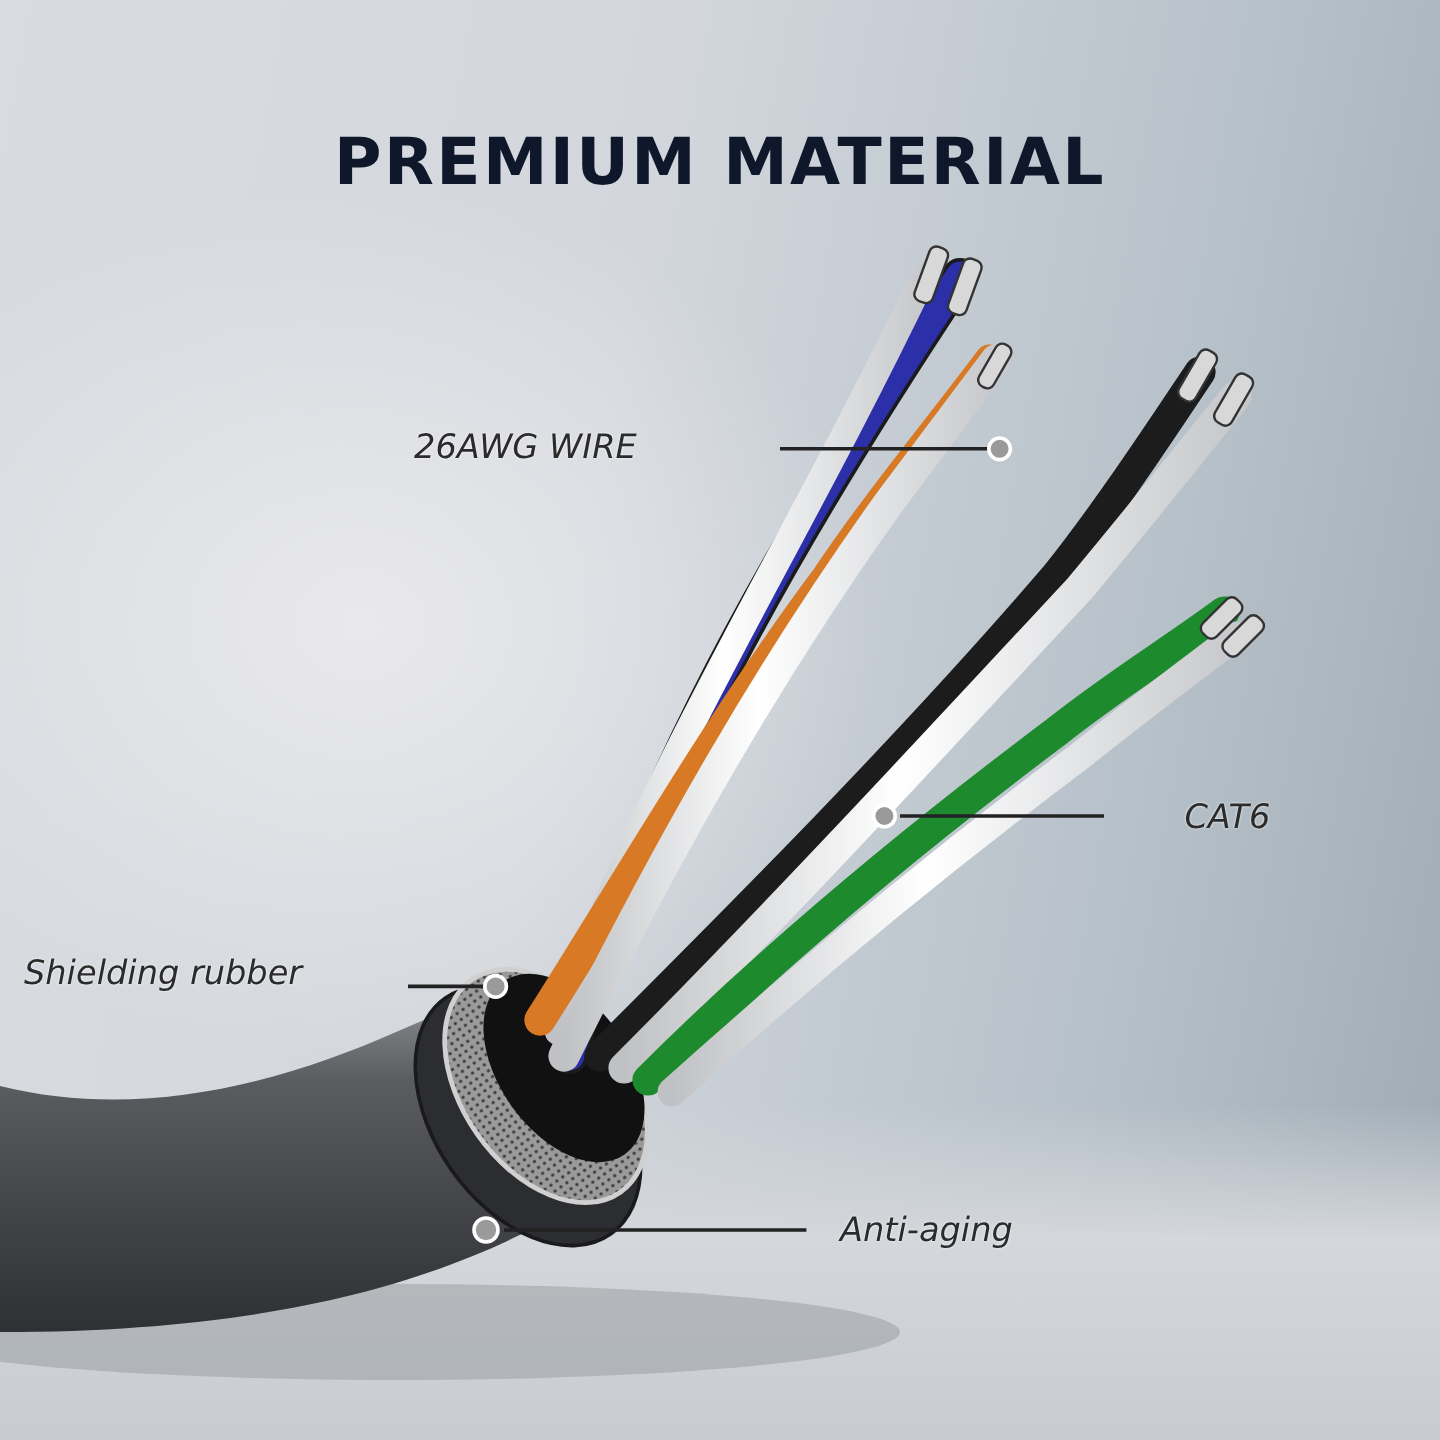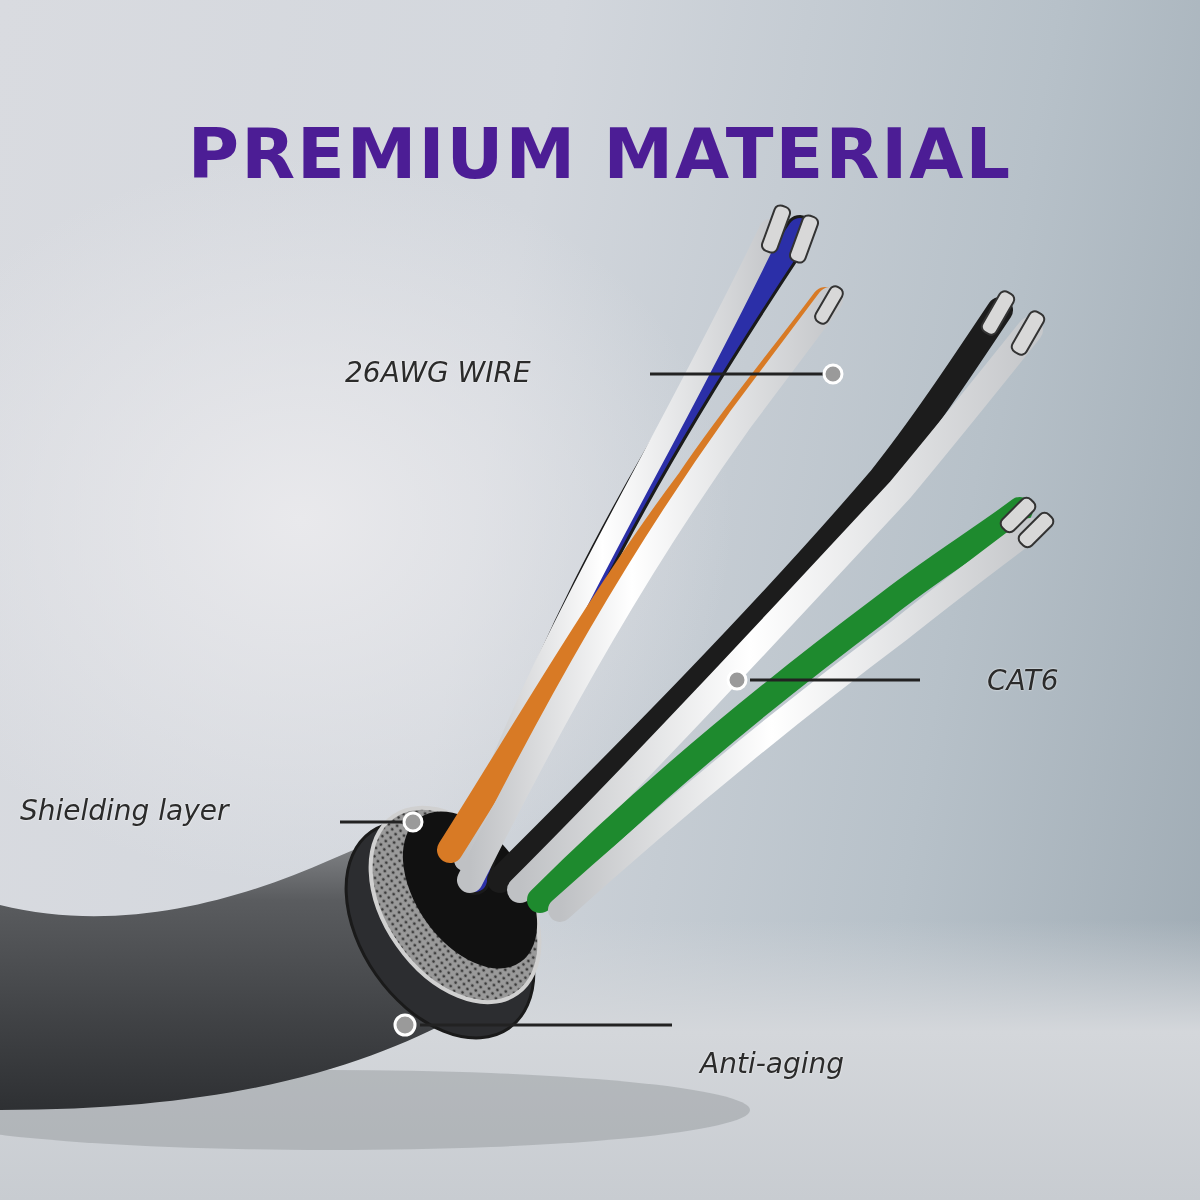--- a/index.html
+++ b/index.html
@@ -5,29 +5,29 @@
   html, body { margin:0; padding:0; }
   body { width:1200px; height:1200px; overflow:hidden; position:relative;
          font-family: "DejaVu Sans", sans-serif; }
   .bg { position:absolute; inset:0;
         background:
           radial-gradient(ellipse 620px 520px at 300px 520px, #e9e9ec 0%, rgba(233,233,236,0) 70%),
           linear-gradient(100deg, #d9dbe0 0%, #d3d7dd 40%, #b7c1c9 75%, #9eaab3 100%); }
   .bg-bottom { position:absolute; left:0; right:0; bottom:0; height:280px;
         background: linear-gradient(180deg, rgba(215,218,222,0) 0%, #d4d7db 40%, #c8ccd1 100%); }
   .title { position:absolute; left:0; width:1200px; top:72px; text-align:center;
-           font-family:"DejaVu Sans", sans-serif; font-weight:bold; font-size:70px;
-           letter-spacing:2px; color:#4c1d95; line-height:1; }
+           font-family:"DejaVu Sans", sans-serif; font-weight:bold; font-size:54px;
+           letter-spacing:2px; color:#0f172a; line-height:1; }
   svg.art { position:absolute; left:0; top:0; }
   .label { position:absolute; font-family:"DejaVu Sans", sans-serif; font-style:italic;
            color:#2b2b2b; font-size:28px; line-height:1.05; text-shadow:0 0 2px #fff; }
   .l-awg { left:345px; top:358px; }
   .l-cat6 { left:950px; top:666px;margin-left:37px; }
   .l-shield { left:20px; top:796px; }
-  .l-rubber { left:700px; top:1010px;margin-top:39px; }
+  .l-rubber { left:700px; top:1010px; }
 </style>
 </head>
 <body>
 
 <div class="bg"></div>
 <div class="bg-bottom"></div>
 
 <h1 class="title">PREMIUM MATERIAL</h1>
 
 <svg class="art" width="1200" height="1200" viewBox="0 0 1200 1200">
@@ -98,16 +98,16 @@
   <g fill="#9a9a9a" stroke="#fff" stroke-width="3">
     <circle cx="833" cy="374" r="9"></circle>
     <circle cx="737" cy="680" r="9"></circle>
     <circle cx="413" cy="822" r="9"></circle>
     <circle cx="405" cy="1025" r="10"></circle>
   </g>
 </svg>
 
 <div class="label l-awg">26AWG WIRE</div>
 <div class="label l-cat6">CAT6</div>
-<div class="label l-shield">Shielding layer</div>
+<div class="label l-shield">Shielding rubber</div>
 <div class="label l-rubber">
   <div>Anti-aging</div>
 </div>
 
 </body></html>

